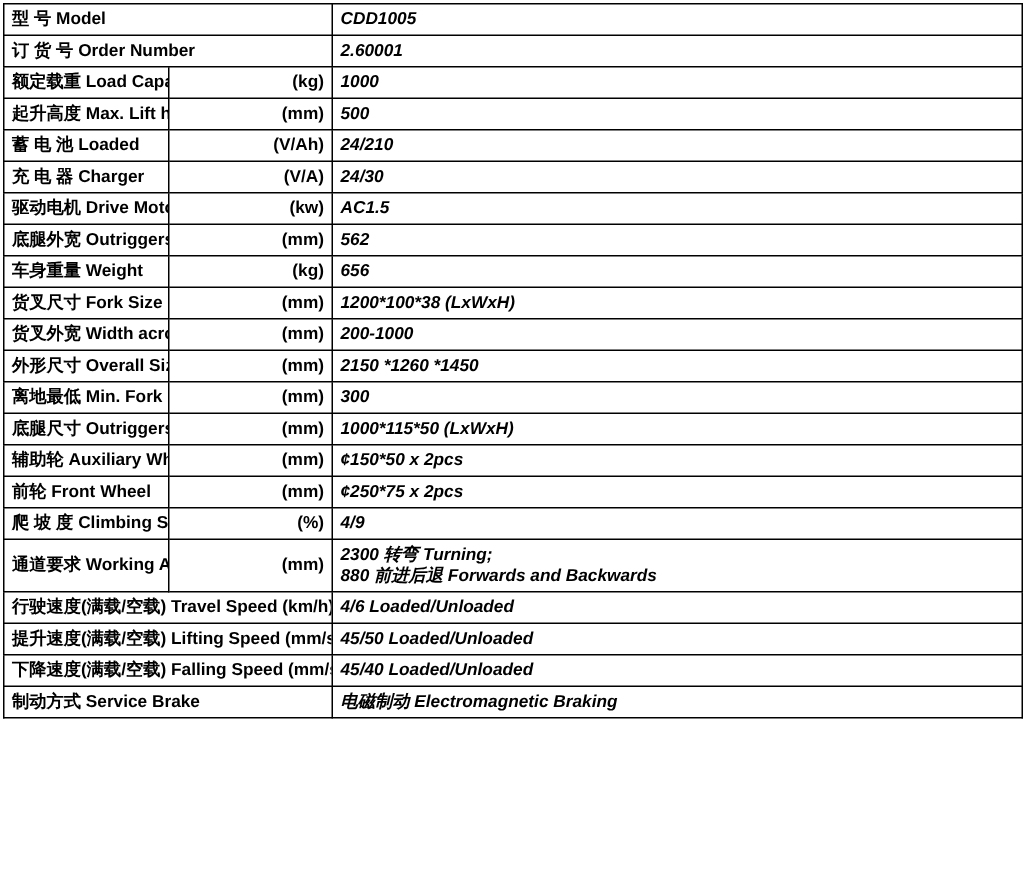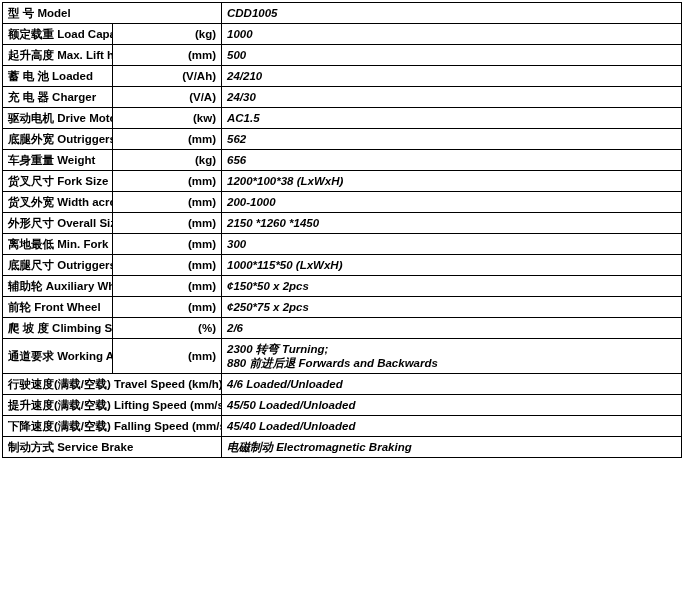--- a/index.html
+++ b/index.html
@@ -52,20 +52,26 @@
 
 <table id="spec-table">
   <tbody>
       <tr>
         <td class="label lbl-wrap" colspan="2">型   号 Model</td>
         <td class="value">
           <span class="val-line">CDD1005</span>
         </td>
       </tr>
       <tr>
+        <td class="label lbl-wrap" colspan="2">订 货 号 Order Number</td>
+        <td class="value">
+          <span class="val-line">2.60001</span>
+        </td>
+      </tr>
+      <tr>
         <td class="label">额定载重 Load Capacity</td>
         <td class="unit">(kg)</td>
         <td class="value">
           <span class="val-line">1000</span>
         </td>
       </tr>
       <tr>
         <td class="label">起升高度 Max. Lift height</td>
         <td class="unit">(mm)</td>
         <td class="value">
@@ -153,21 +159,21 @@
         <td class="label">前轮 Front Wheel</td>
         <td class="unit">(mm)</td>
         <td class="value">
           <span class="val-line">¢250*75 x 2pcs</span>
         </td>
       </tr>
       <tr>
         <td class="label">爬 坡 度  Climbing Slope</td>
         <td class="unit">(%)</td>
         <td class="value">
-          <span class="val-line">2/6</span>
+          <span class="val-line">4/9</span>
         </td>
       </tr>
       <tr>
         <td class="label">通道要求  Working Aisle</td>
         <td class="unit">(mm)</td>
         <td class="value">
           <span class="val-line">2300 转弯 Turning;</span>
           <span class="val-line">880 前进后退 Forwards and Backwards</span>
         </td>
       </tr>

